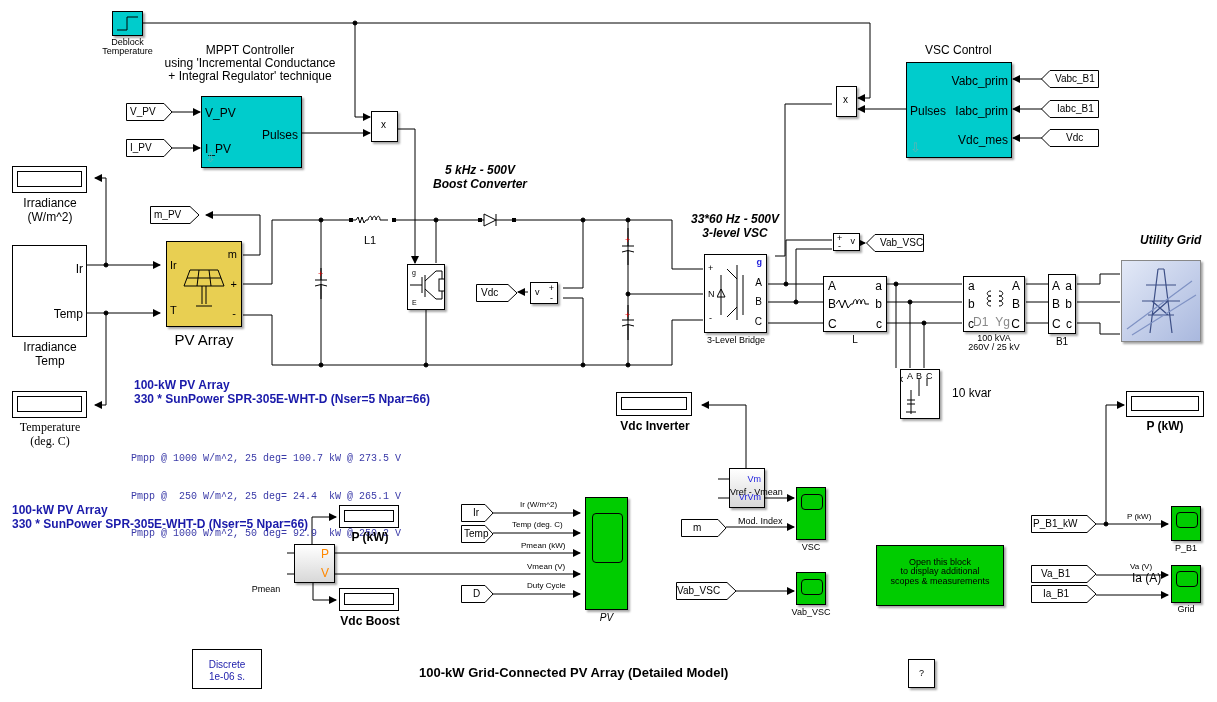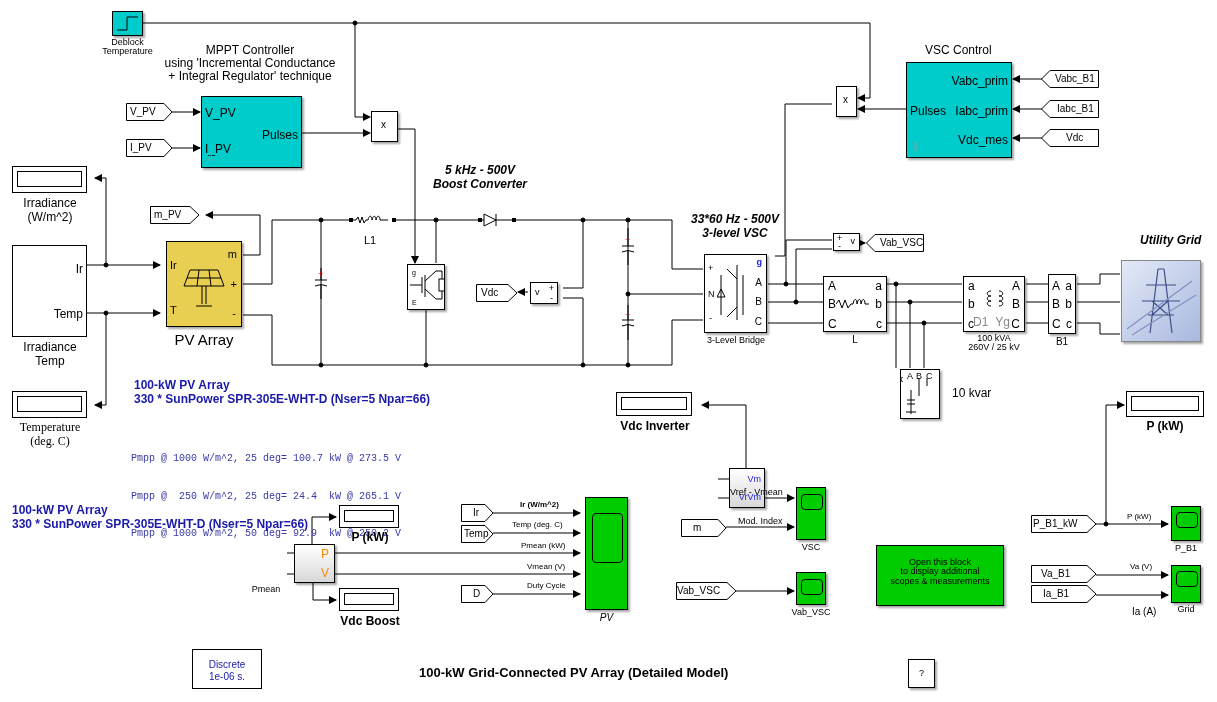--- a/index.html
+++ b/index.html
@@ -449,21 +449,21 @@
     </svg>
   <span style="left:3px;">Temp</span>
 </div>
 <div class="tag" style="left:461px;top:585px;width:33px;">
   <svg width="33" height="18">
       <path d="M0.5,0.5 H24 L32,9 L24,17.5 H0.5 Z" fill="#fff" stroke="#000"></path>
     </svg>
   <span style="left:12px;">D</span>
 </div>
 
-<div class="lbl" style="left:520px;top:500px;font-size:8px;font-weight:bold;">Ir (W/m^2)</div>
+<div class="lbl" style="left:520px;top:500px;font-size:8px;">Ir (W/m^2)</div>
 <div class="lbl" style="left:512px;top:520px;font-size:8px;">Temp (deg. C)</div>
 <div class="lbl" style="left:521px;top:541px;font-size:8px;">Pmean  (kW)</div>
 <div class="lbl" style="left:527px;top:562px;font-size:8px;">Vmean (V)</div>
 <div class="lbl" style="left:527px;top:581px;font-size:8px;">Duty Cycle</div>
 
 <div class="blk green" style="left:585px;top:497px;width:43px;height:113px;">
   <div class="scope-inner" style="left:6px;top:15px;width:29px;height:48px;"></div>
 </div>
 <div class="lbl c" style="left:585px;top:612px;width:43px;font-size:10px;font-style:italic;">PV</div>
 
@@ -531,21 +531,21 @@
     </svg>
   <span style="left:10px;">Va_B1</span>
 </div>
 <div class="tag" style="left:1031px;top:585px;width:66px;">
   <svg width="66" height="18">
       <path d="M0.5,0.5 H56 L65,9 L56,17.5 H0.5 Z" fill="#fff" stroke="#000"></path>
     </svg>
   <span style="left:12px;">Ia_B1</span>
 </div>
 <div class="lbl" style="left:1130px;top:562px;font-size:8px;">Va (V)</div>
-<div class="lbl" style="left:1132px;top:606px;font-size:10px;">Ia (A)</div>
+<div class="lbl" style="left:1132px;top:572px;font-size:12px;">Ia (A)</div>
 <div class="blk green" style="left:1171px;top:565px;width:30px;height:38px;">
   <div class="scope-inner" style="left:4px;top:5px;width:20px;height:14px;"></div>
 </div>
 <div class="lbl c" style="left:1166px;top:604px;width:40px;font-size:9px;">Grid</div>
 
 <div class="blk" style="left:192px;top:649px;width:70px;height:40px;box-shadow:none;">
   <div class="c blue" style="position:absolute;left:0;right:0;top:9px;font-size:10px;line-height:1.15;">
     <div>Discrete</div>
     <div>1e-06 s.</div>
   </div>

